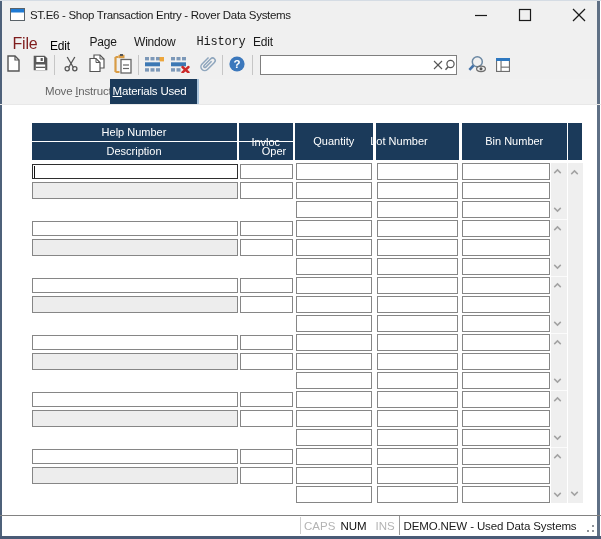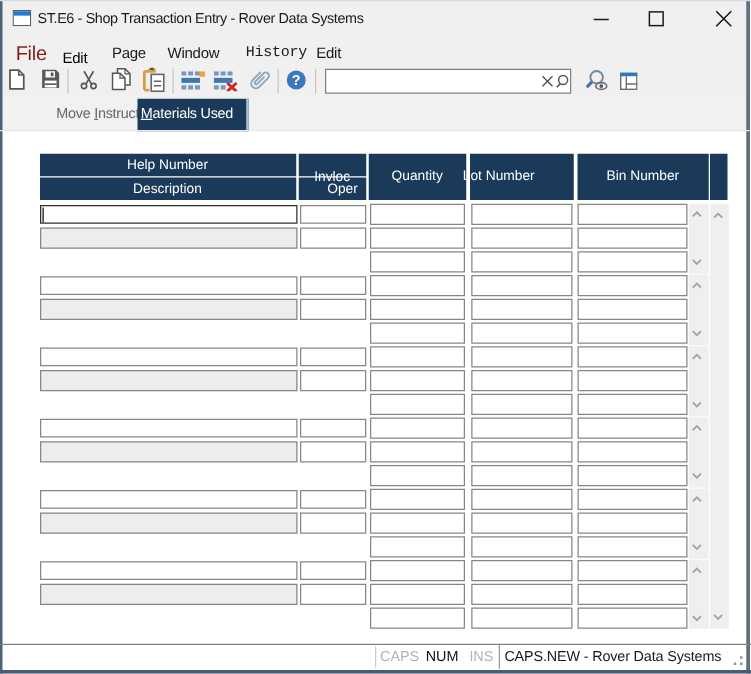--- a/index.html
+++ b/index.html
@@ -276,19 +276,19 @@
   </svg>
 <svg class="chev" style="left:570.0px;top:489px;" width="11" height="10" viewBox="0 0 11 10">
     <path d="M1.5 3 L5.5 7 L9.5 3" fill="none" stroke="#a3a3a3" stroke-width="1.8"></path>
   </svg>
 <div class="abs" style="left:0;top:514.5px;width:601px;height:1.5px;background:#828282;"></div>
 <div class="abs" style="left:300px;top:517px;width:1px;height:17px;background:#cdcdcd;"></div>
 <div class="abs" style="left:398.5px;top:516px;width:1px;height:19px;background:#9a9a9a;"></div>
 <div class="abs" style="left:304px;top:519.5px;font-size:11.5px;color:#b4b4b4;">CAPS</div>
 <div class="abs" style="left:340.5px;top:519.5px;font-size:11.5px;color:#111;">NUM</div>
 <div class="abs" style="left:375.5px;top:519.5px;font-size:11.5px;color:#b4b4b4;">INS</div>
-<div class="abs" style="left:403.5px;top:519.5px;font-size:11.5px;letter-spacing:-0.12px;color:#1a1a1a;white-space:nowrap;">CAPS.NEW - Rover Data Systems</div>
+<div class="abs" style="left:403.5px;top:519.5px;font-size:11.5px;letter-spacing:-0.12px;color:#1a1a1a;white-space:nowrap;">DEMO.NEW - Used Data Systems</div>
 <svg class="abs" style="left:585px;top:520px;" width="12" height="14" viewBox="0 0 12 14">
 <g fill="#8e9399">
       <rect x="7" y="10" width="2" height="2"></rect>
       <rect x="7" y="5" width="2" height="2"></rect>
       <rect x="2" y="10" width="2" height="2"></rect>
     </g>
 </svg>
 </body></html>

